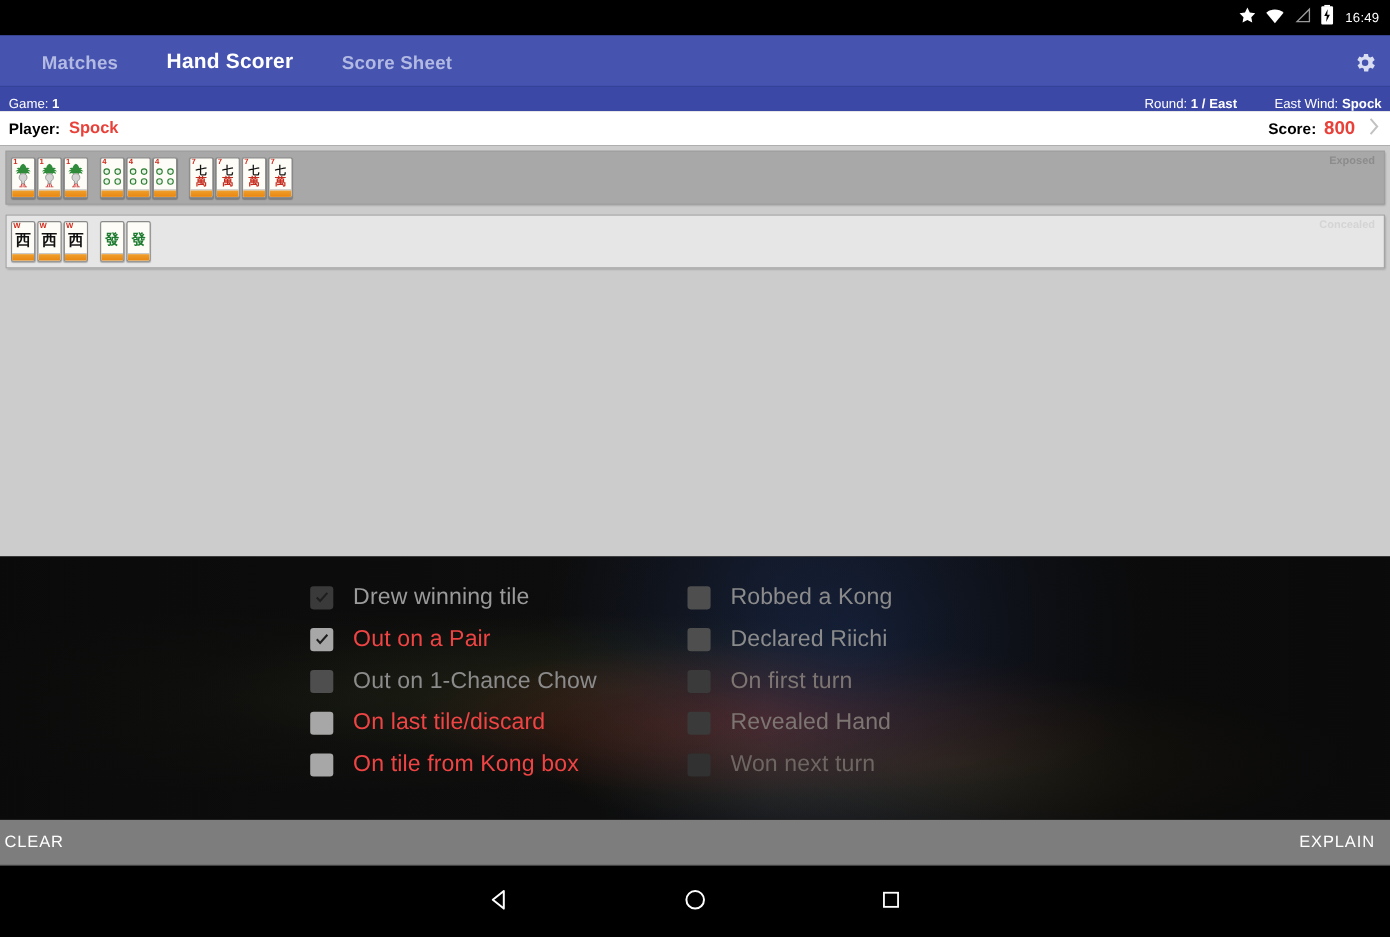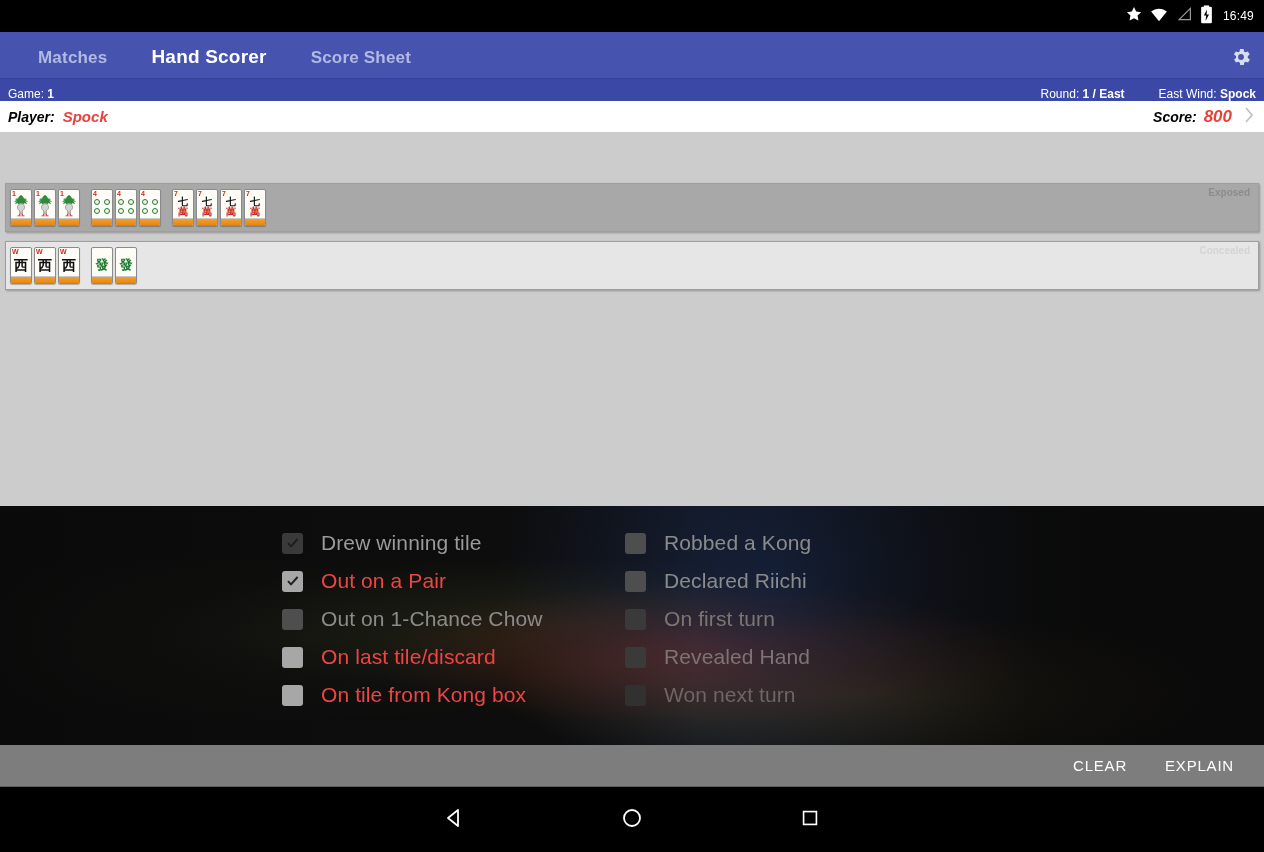--- a/index.html
+++ b/index.html
@@ -52,21 +52,21 @@
   .gameinfo .gi-left { flex: 0 0 auto; }
   .gameinfo .gi-spacer { flex: 1 1 auto; }
   .gameinfo .gi-item { margin-left: 34px; white-space: nowrap; }
   .gameinfo .lbl { font-weight: normal; }
   .gameinfo .val { font-weight: bold; }
 
   
   .playerbar {
     height: 31px; background: #ffffff;
     display: flex; align-items: center; padding: 0 8px;
-    font-size: 14px; position: relative; font-style: italic;
+    font-size: 14px; position: relative;
   }
   .playerbar .pb-lbl { font-weight: bold; color: #000; }
   .playerbar .pb-name { font-weight: bold; color: #e8413a; margin-left: 8px; font-size: 15px; }
   .playerbar .pb-spacer { flex: 1 1 auto; }
   .playerbar .pb-score-lbl { font-weight: bold; color: #000; }
   .playerbar .pb-score-val { font-weight: bold; color: #e8413a; margin-left: 7px; font-size: 17px; }
   .playerbar .pb-chev { margin-left: 10px; color: #bdbdbd; }
 
   
   .content {
@@ -74,21 +74,21 @@
     padding: 5px 5px 0 5px;
   }
   .tilerow {
     position: relative; width: 100%;
     border: 1px solid #9e9e9e;
     box-shadow: 1px 1px 2px rgba(0,0,0,.28);
     padding: 5px 4px;
     display: flex; align-items: center;
     overflow: hidden;
   }
-  .tilerow.exposed   { background: #a8a8a8; height: 49px; margin-top: 46px; }
+  .tilerow.exposed   { background: #a8a8a8; height: 49px; }
   .tilerow.concealed { background: #e6e6e6; height: 49px; margin-top: 9px; }
   .rowlabel {
     position: absolute; right: 8px; top: 3px;
     font-size: 10px; font-weight: bold;
   }
   .tilerow.exposed .rowlabel   { color: #8c8c8c; }
   .tilerow.concealed .rowlabel { color: #d4d4d4; }
 
   .tilegroup { display: flex; margin-right: 11px; }
   .tile {
@@ -177,22 +177,22 @@
   }
   .t-bright { color: #ef4444; }
   .t-mid    { color: #9a9a9a; }
   .t-dim    { color: #8b8b8b; }
   .t-dimmer { color: #7d7572; }
   .t-dimmest{ color: #6e6662; }
 
   
   .actionbar {
     height: 42px; background: #7d7d7d;
-    display: flex; align-items: center; justify-content: flex-end;
-    padding-right: 26px; gap: 30px;
+    display: flex; align-items: center; justify-content: space-between;
+    padding-right: 10px; gap: 30px;
     border-bottom: 1px solid #5e5e5e;
   }
   .actionbtn {
     color: #ffffff; font-size: 15px; letter-spacing: .8px;
     cursor: pointer; padding: 6px 4px;
   }
 
   
   .navbar {
     height: 62px; background: #000000;

